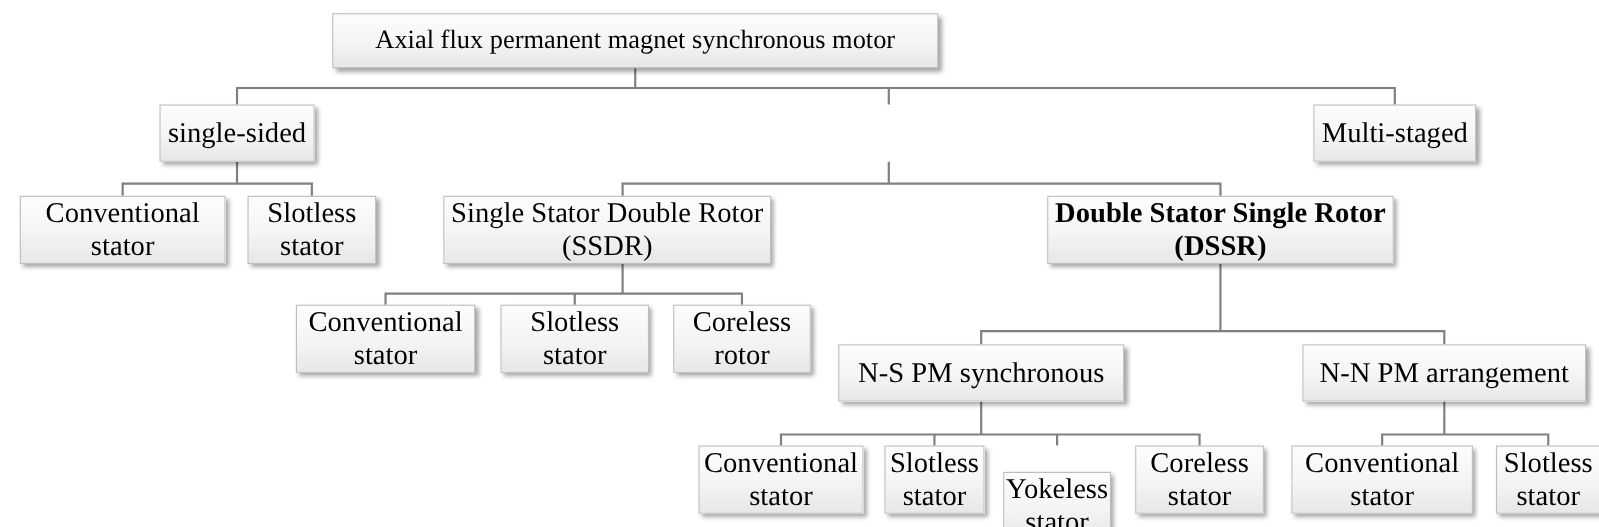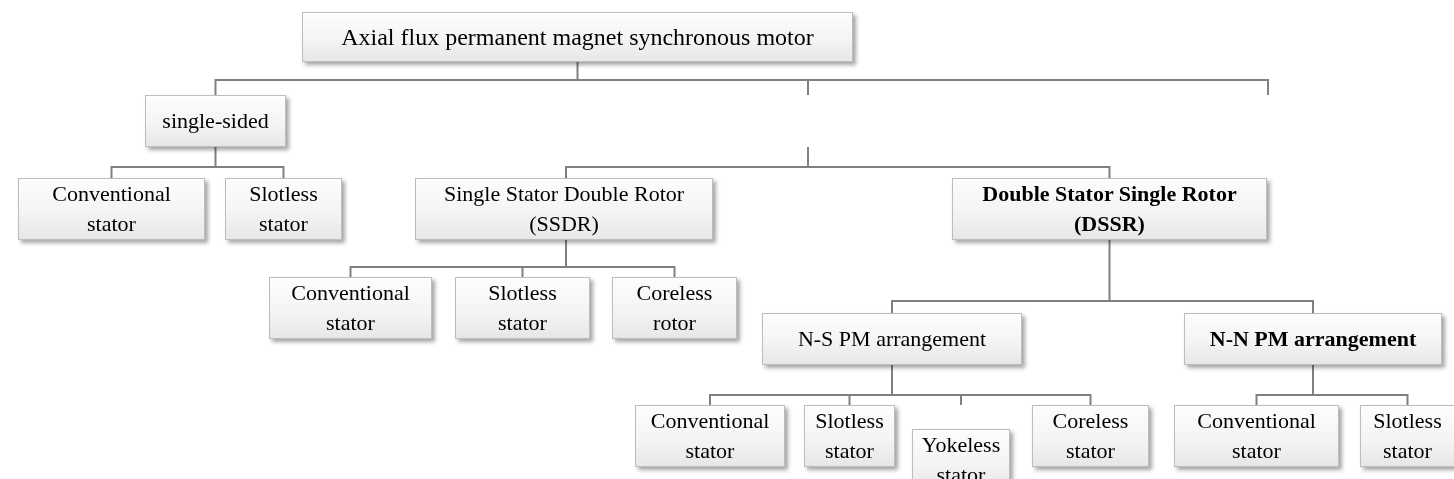--- a/index.html
+++ b/index.html
@@ -13,40 +13,40 @@
   }
   #connectors { position:absolute; left:0; top:0; }
   .node {
     position:absolute;
     box-sizing:border-box;
     display:flex;
     align-items:center;
     justify-content:center;
     text-align:center;
     white-space:pre-line;
-    font-size:22px;
+    font-size:26px;
     line-height:30px;
     color:var(--text,#000000);
     border:1px solid var(--box-border,#bdbdbd);
     background:linear-gradient(180deg,var(--box-fill-top,#fdfdfd) 0%,#f4f4f4 55%,var(--box-fill-bottom,#e7e7e7) 100%);
     box-shadow:3px 3px 4px rgba(0,0,0,0.35);
   }
   #n-root          { left:290px;  top:12px;  width:551px; height:50px; font-size:24px; }
   #n-single-sided  { left:133px;  top:95px;  width:141px; height:52px; }
   #n-double-sided  { left:715px;  top:95px;  width:162px; height:52px; }
   #n-multi-staged  { left:1182px; top:95px;  width:148px; height:52px; }
   #n-ss-conv       { left:6px;    top:178px; width:187px; height:62px; }
   #n-ss-slotless   { left:213px;  top:178px; width:117px; height:62px; }
-  #n-ssdr          { left:403px;  top:178px; width:298px; height:62px; }
+  #n-ssdr          { left:391px;  top:178px; width:298px; height:62px; }
   #n-dssr          { left:940px;  top:178px; width:315px; height:62px;font-weight:bold; }
   #n-ssdr-conv     { left:257px;  top:277px; width:163px; height:62px; }
   #n-ssdr-slotless { left:443px;  top:277px; width:135px; height:62px; }
   #n-coreless-rotor{ left:600px;  top:277px; width:125px; height:62px; }
   #n-ns            { left:750px;  top:313px; width:260px; height:52px; }
-  #n-nn            { left:1172px; top:313px; width:258px; height:52px;font-weight:bold; }
+  #n-nn            { left:1172px; top:313px; width:258px; height:52px; }
   #n-ns-conv       { left:623px;  top:405px; width:150px; height:62px; }
   #n-ns-slotless   { left:792px;  top:405px; width:91px;  height:62px; }
   #n-yokeless      { left:900px;  top:429px; width:98px;  height:62px; }
   #n-ns-coreless   { left:1020px; top:405px; width:117px; height:62px; }
   #n-nn-conv       { left:1162px; top:405px; width:165px; height:62px; }
   #n-nn-slotless   { left:1348px; top:405px; width:95px;  height:62px; }
 </style>
 </head>
 <body>
 
@@ -58,39 +58,40 @@
     <path stroke="#808080" stroke-width="2" fill="none" d="M796 147 L796 167 M554 178 L554 167 L1097.5 167 L1097.5 178"></path>
     <path stroke="#808080" stroke-width="2" fill="none" d="M554 240 L554 267 M338.5 277 L338.5 267 L662.5 267 L662.5 277 M510.5 267 L510.5 277"></path>
     <path stroke="#808080" stroke-width="2" fill="none" d="M1097.5 240 L1097.5 301 M880 313 L880 301 L1301 301 L1301 313"></path>
     <path stroke="#808080" stroke-width="2" fill="none" d="M880 365 L880 395 M698 405 L698 395 L1078.5 395 L1078.5 405 M837.5 395 L837.5 405 M949 395 L949 405"></path>
     <path stroke="#808080" stroke-width="2" fill="none" d="M1301 365 L1301 395 M1244.5 405 L1244.5 395 L1395.5 395 L1395.5 405"></path>
   </svg>
 
   <div class="node" id="n-root">Axial flux permanent magnet synchronous motor</div>
 
   <div class="node" id="n-single-sided">single-sided</div>
+  <div class="node" id="n-multi-staged">Multi-staged</div>
 
   <div class="node" id="n-ss-conv">Conventional
 stator</div>
   <div class="node" id="n-ss-slotless">Slotless
 stator</div>
 
   <div class="node" id="n-ssdr">Single Stator Double Rotor
 (SSDR)</div>
   <div class="node" id="n-dssr">Double Stator Single Rotor
 (DSSR)</div>
 
   <div class="node" id="n-ssdr-conv">Conventional
 stator</div>
   <div class="node" id="n-ssdr-slotless">Slotless
 stator</div>
   <div class="node" id="n-coreless-rotor">Coreless
 rotor</div>
 
-  <div class="node" id="n-ns">N-S PM arrangement</div>
+  <div class="node" id="n-ns">N-S PM synchronous</div>
   <div class="node" id="n-nn">N-N PM arrangement</div>
 
   <div class="node" id="n-ns-conv">Conventional
 stator</div>
   <div class="node" id="n-ns-slotless">Slotless
 stator</div>
   <div class="node" id="n-yokeless">Yokeless
 stator</div>
   <div class="node" id="n-ns-coreless">Coreless
 stator</div>

